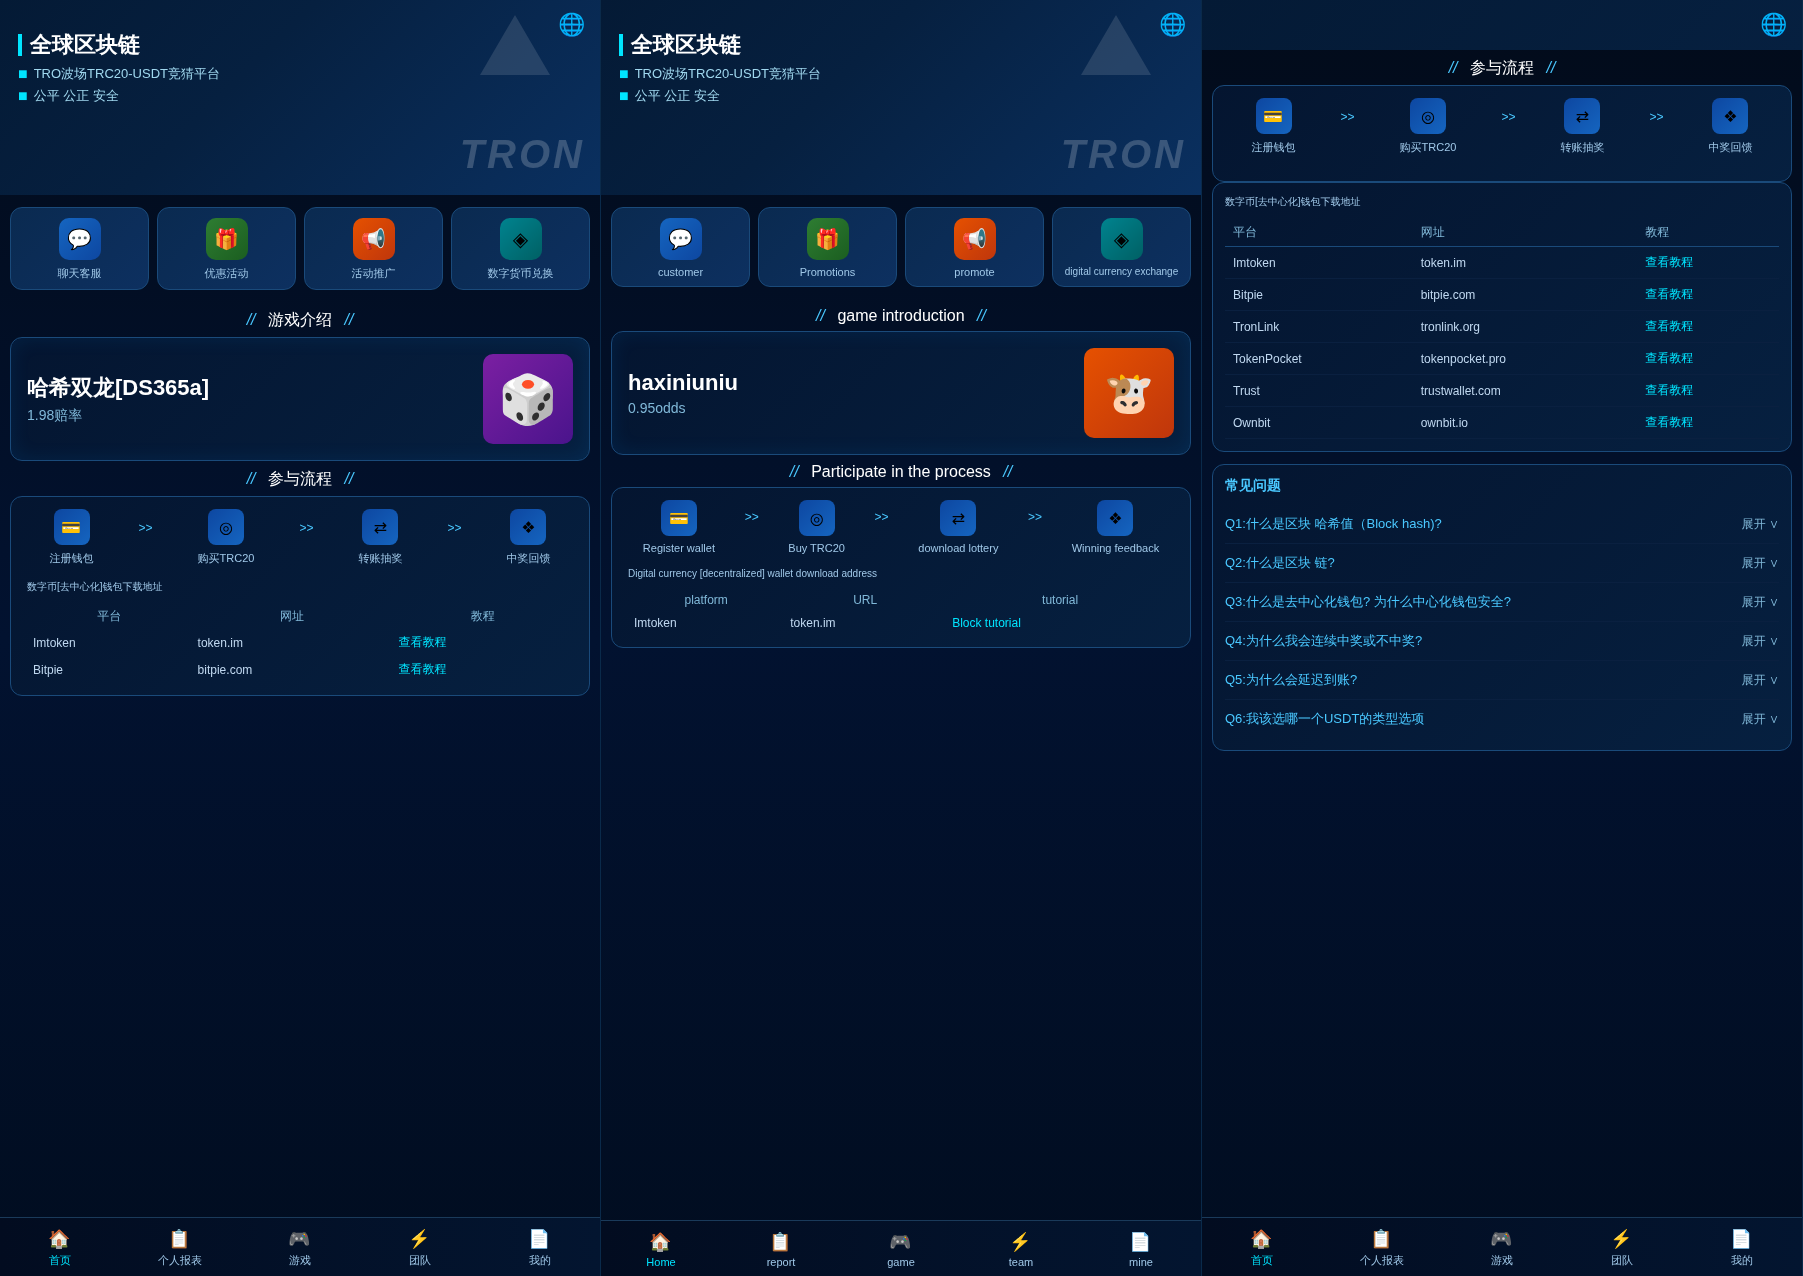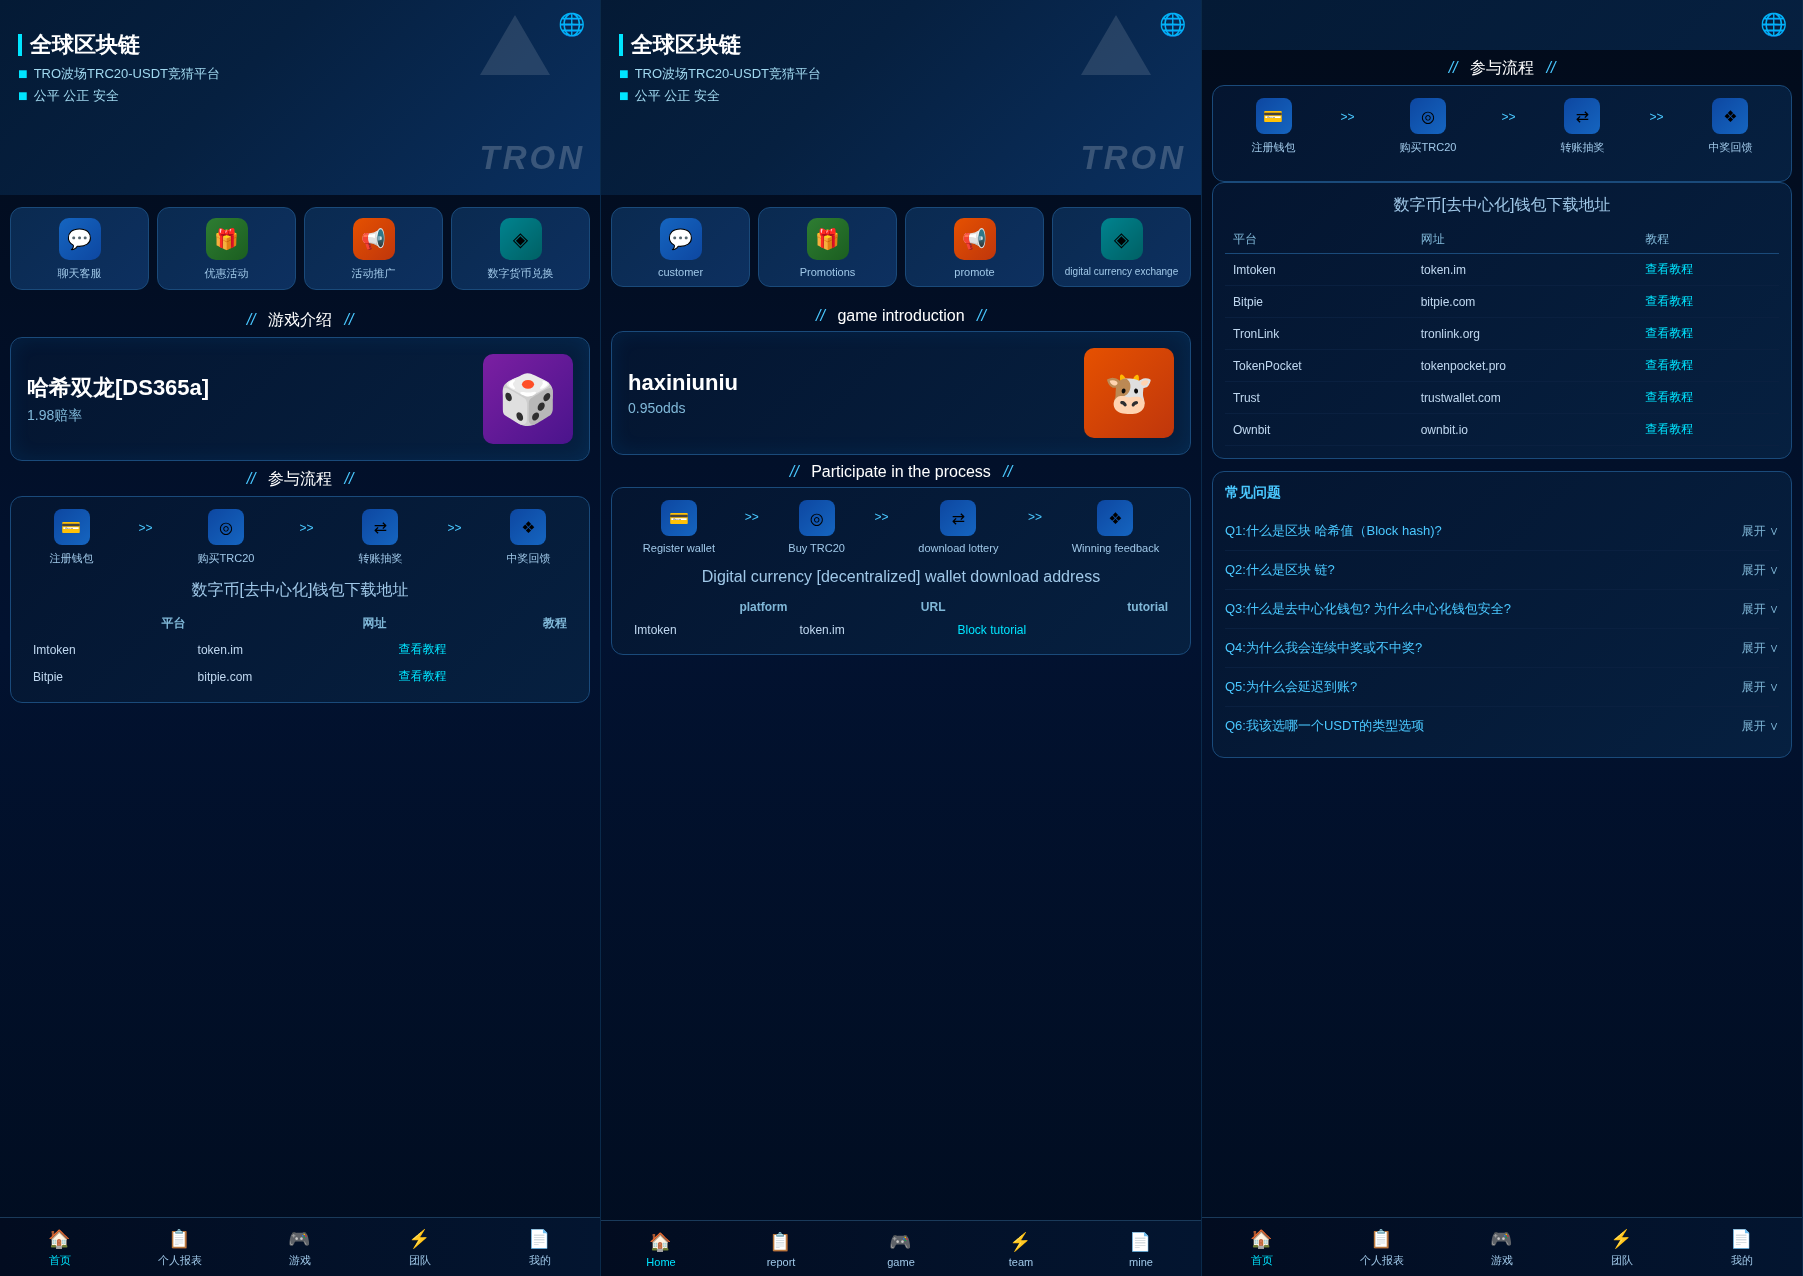--- a/index.html
+++ b/index.html
@@ -76,21 +76,21 @@
       width: 0;
       height: 0;
       border-left: 35px solid transparent;
       border-right: 35px solid transparent;
       border-bottom: 60px solid rgba(255,255,255,0.12);
     }
     .tron-text-overlay {
       position: absolute;
       right: 15px;
       bottom: 18px;
-      font-size: 33px;
+      font-size: 40px;
       font-weight: 900;
       color: rgba(255,255,255,0.2);
       font-style: italic;
       letter-spacing: 3px;
     }
 
     
     .quick-actions {
       display: flex;
       padding: 12px 10px;
@@ -227,35 +227,34 @@
       text-align: center;
     }
     .step-arrow {
       color: #4ac8ff;
       font-size: 12px;
       margin-bottom: 20px;
     }
 
     
     .wallet-subtitle {
-      text-align: center;
       color: #a0c8e8;
-      font-size: 16px;
+      font-size: 10px;
       margin-bottom: 10px;
     }
     .wallet-table {
       width: 100%;
       border-collapse: collapse;
     }
     .wallet-table th {
       color: #80b8d8;
       font-size: 12px;
-      font-weight: bold;
+      font-weight: normal;
       padding: 4px 6px;
-      text-align: right;
+      text-align: center;
     }
     .wallet-table td {
       color: #c0d8f0;
       font-size: 12px;
       padding: 5px 6px;
     }
     .wallet-table td:last-child {
       color: #00e5ff;
     }
 

